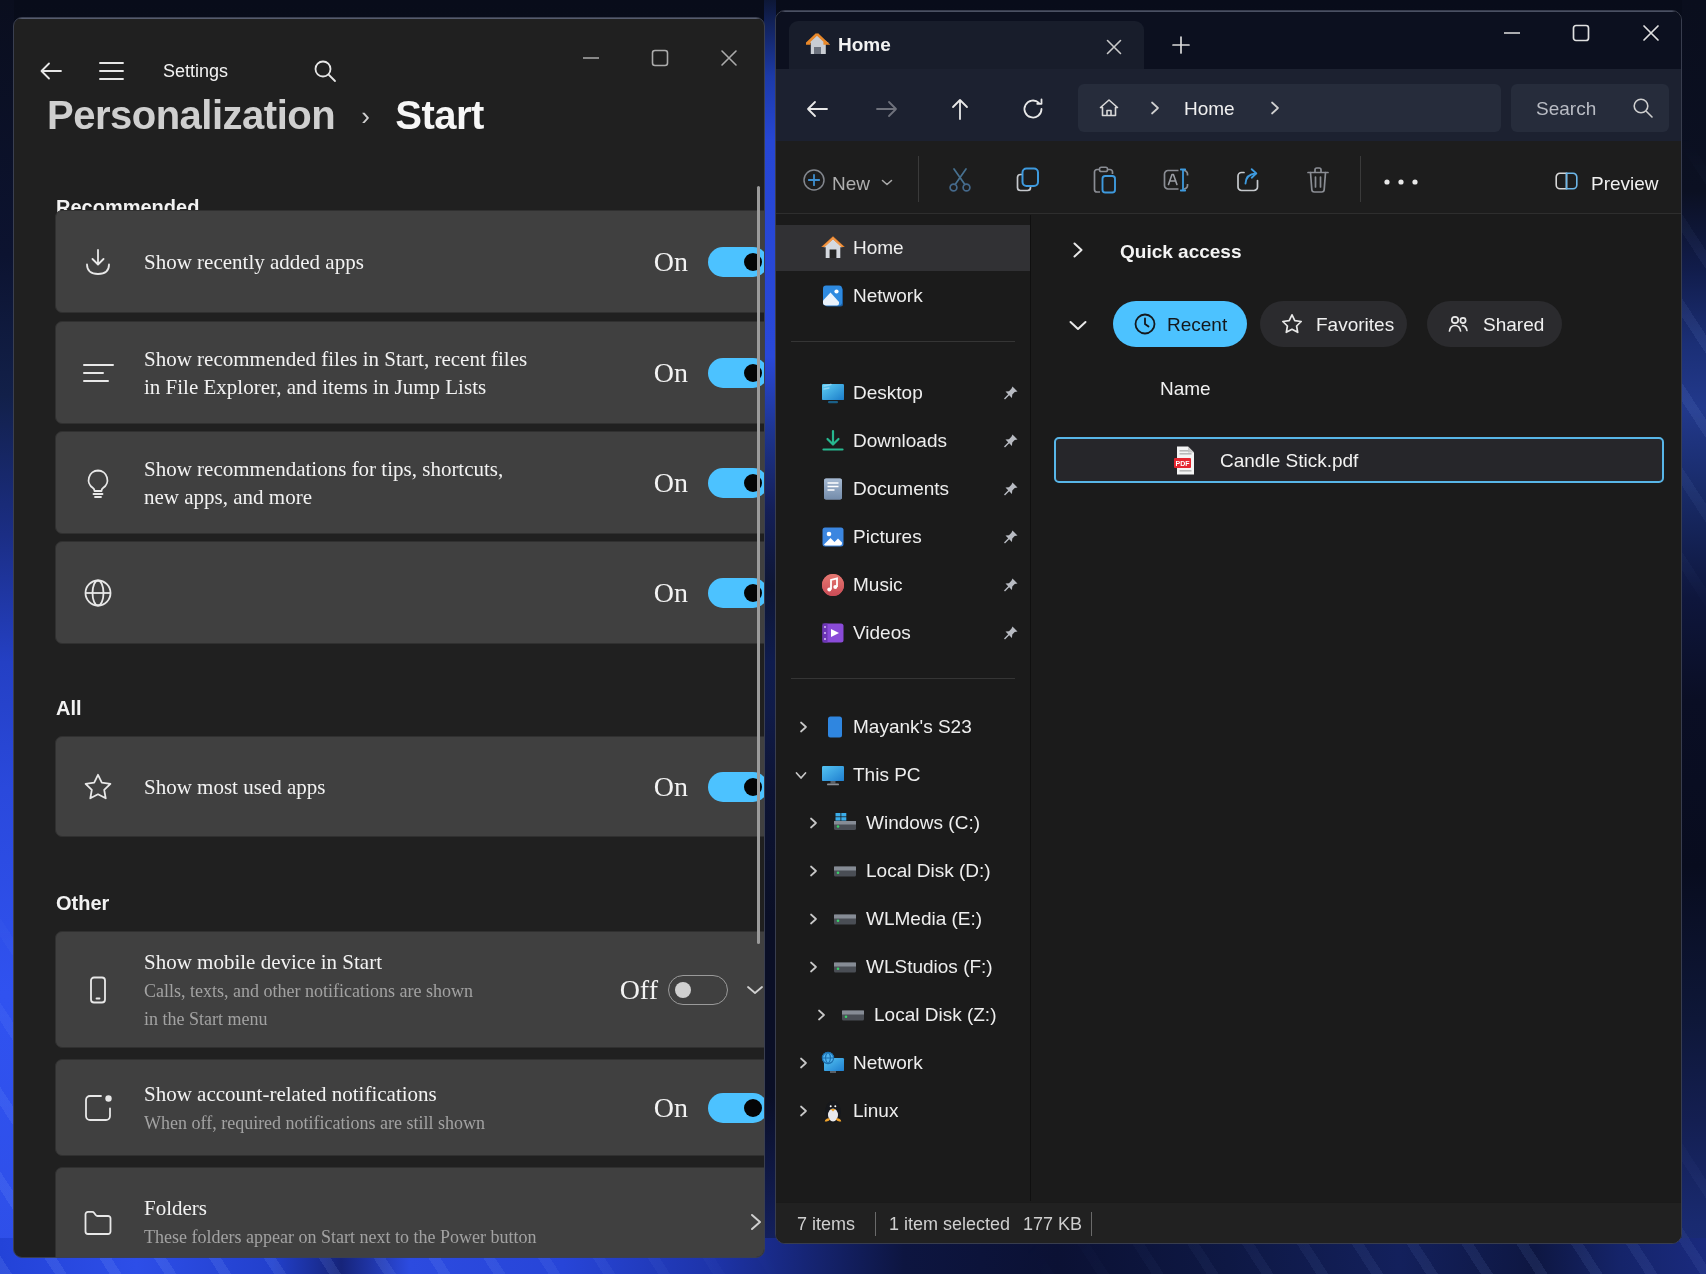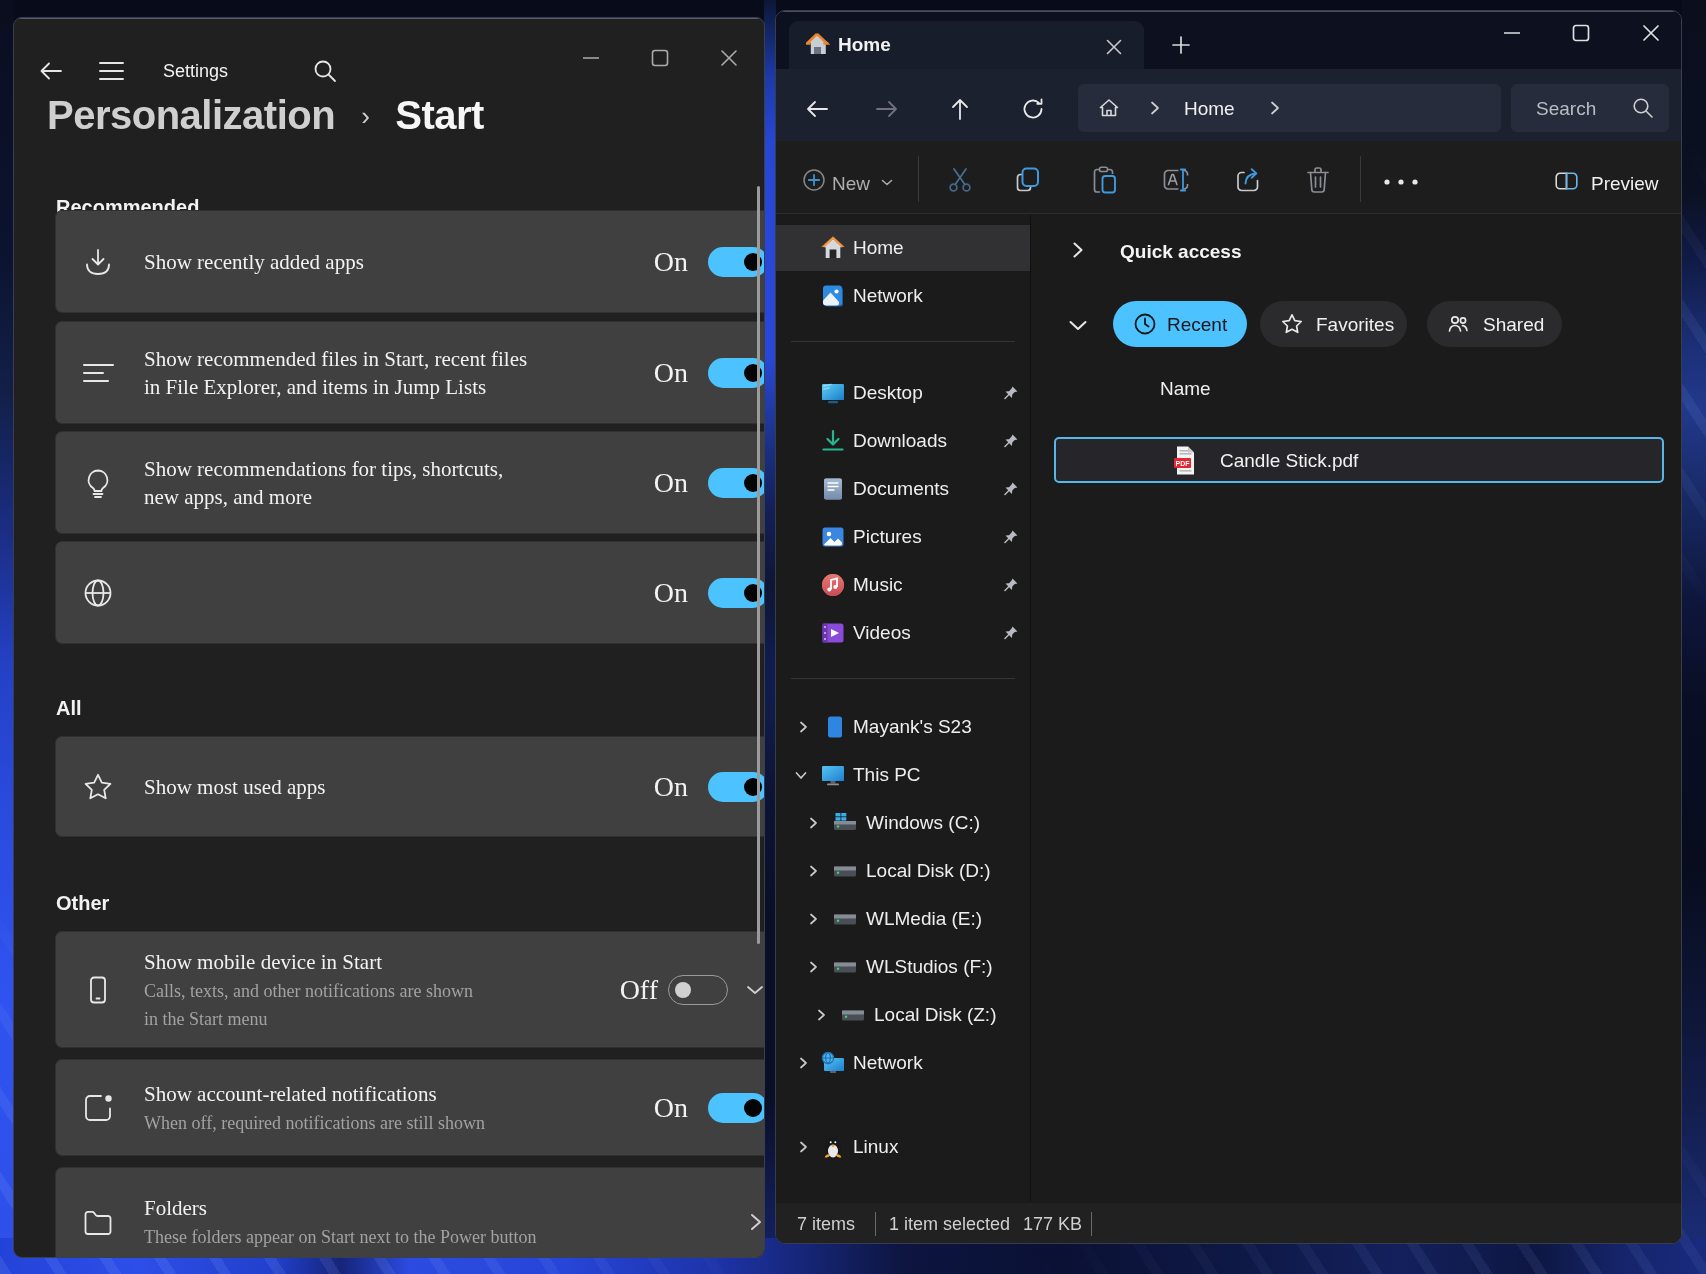--- a/index.html
+++ b/index.html
@@ -495,21 +495,21 @@
           <svg class="sicon" viewBox="0 0 26 26">
               <rect x="4" y="8" width="20" height="13" rx="1.5" fill="#2e9fe0"></rect>
               <rect x="4" y="8" width="20" height="13" rx="1.5" fill="url(#pcg)"></rect>
               <rect x="10" y="21" width="6" height="2" fill="#5a5f66"></rect>
               <circle cx="8" cy="8" r="6" fill="#4fb3f0"></circle>
               <path d="M2.6 8h10.8M8 2.2a8 8 0 0 1 0 11.6M8 2.2a8 8 0 0 0 0 11.6" stroke="#1b6fae" stroke-width="1.1" fill="none"></path>
               <circle cx="8" cy="8" r="5.6" fill="none" stroke="#1b6fae" stroke-width="1.2"></circle>
             </svg>
           <div class="slabel">Network</div>
         </div>
-        <div class="srow" style="top:909px;padding-left:24px;">
+        <div class="srow" style="top:873px;padding-left:24px;">
           <svg class="tchev" style="left:20px" viewBox="0 0 14 14" fill="none" stroke="#c8c8c8" stroke-width="1.7" stroke-linecap="round" stroke-linejoin="round">
               <path d="M5 2.5l5 4.5-5 4.5"></path>
             </svg>
           <svg class="sicon" viewBox="0 0 26 26">
               <ellipse cx="13" cy="14" rx="8" ry="11" fill="#16181c"></ellipse>
               <ellipse cx="13" cy="17" rx="5" ry="6.5" fill="#e9e9ec"></ellipse>
               <circle cx="10.7" cy="8.3" r="1" fill="#fff"></circle>
               <circle cx="15.3" cy="8.3" r="1" fill="#fff"></circle>
               <path d="M10.5 11h5l-2.5 2.5z" fill="#f0a32c"></path>
               <path d="M6 23.5c0-1.5 2-2.5 3.5-1.5M20 23.5c0-1.5-2-2.5-3.5-1.5" stroke="#f0a32c" stroke-width="2.5" fill="none"></path>

